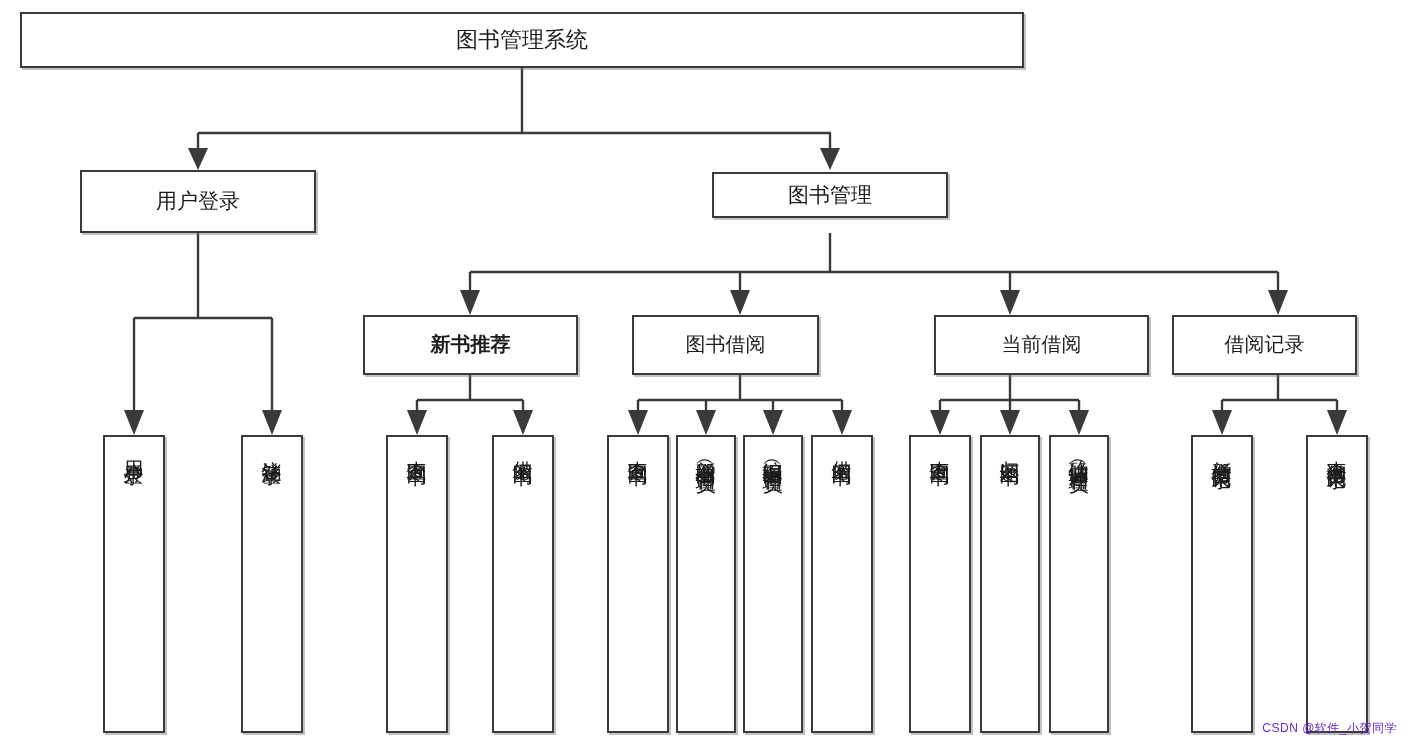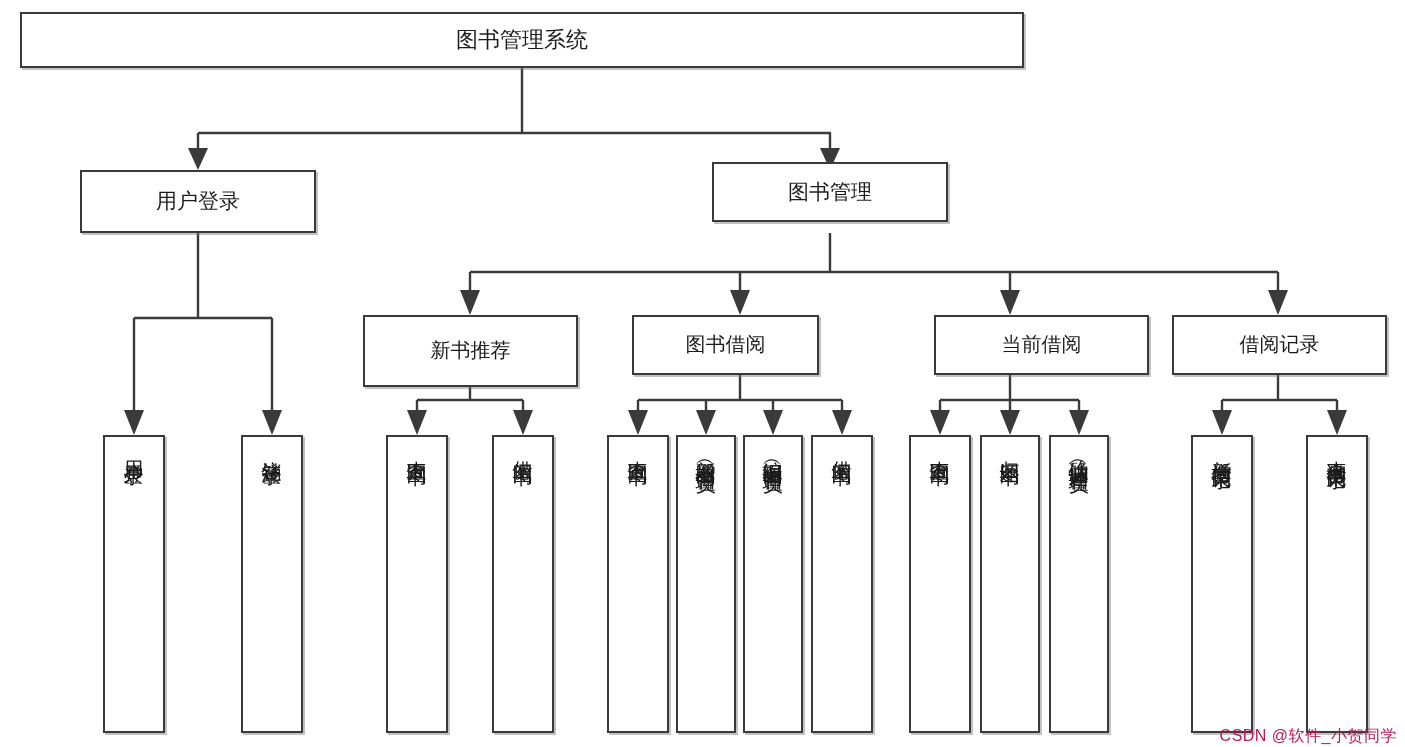--- a/index.html
+++ b/index.html
@@ -74,23 +74,23 @@
     text-orientation: upright;
     font-size: 20px;
     line-height: 1.0;
     letter-spacing: 2px;
     white-space: normal;
   }
   
   #watermark {
     position: absolute;
     right: 8px;
-    bottom: 0;
-    font-size: 16px;
-    color: #be185d;
+    bottom: 10px;
+    font-size: 12px;
+    color: #6d28d9;
     letter-spacing: 0.5px;
     user-select: none;
     white-space: nowrap;
   }
 </style>
 </head>
 <body>
 
 <div id="canvas">
 
@@ -160,37 +160,37 @@
   </svg>
 
   <div class="node root" style="left:20px; top:12px; width:1004px; height:56px;">
     <span class="label">图书管理系统</span>
   </div>
 
   <div class="node h1" style="left:80px; top:170px; width:236px; height:63px;">
     <span class="label">用户登录</span>
   </div>
 
-  <div class="node h1" style="left:712px; top:162px; width:236px; height:60px;">
+  <div class="node h1" style="left:712px; top:172px; width:236px; height:46px;">
     <span class="label">图书管理</span>
   </div>
 
-  <div class="node h2" style="left:363px; top:315px; width:215px; height:72px;">
+  <div class="node h2" style="left:363px; top:315px; width:215px; height:60px;font-weight:bold;">
     <span class="label">新书推荐</span>
   </div>
 
   <div class="node h2" style="left:632px; top:315px; width:187px; height:60px;">
     <span class="label">图书借阅</span>
   </div>
 
   <div class="node h2" style="left:902px; top:315px; width:215px; height:60px;margin-left:32px;">
     <span class="label">当前借阅</span>
   </div>
 
-  <div class="node h2" style="left:1172px; top:315px; width:215px; height:60px;">
+  <div class="node h2" style="left:1172px; top:315px; width:185px; height:60px;">
     <span class="label">借阅记录</span>
   </div>
 
   <div class="node leaf" style="left:103px; top:435px; width:62px; height:298px;">
     <span class="label">用户登录</span>
   </div>
 
   <div class="node leaf" style="left:241px; top:435px; width:62px; height:298px;">
     <span class="label">注销登录</span>
   </div>

